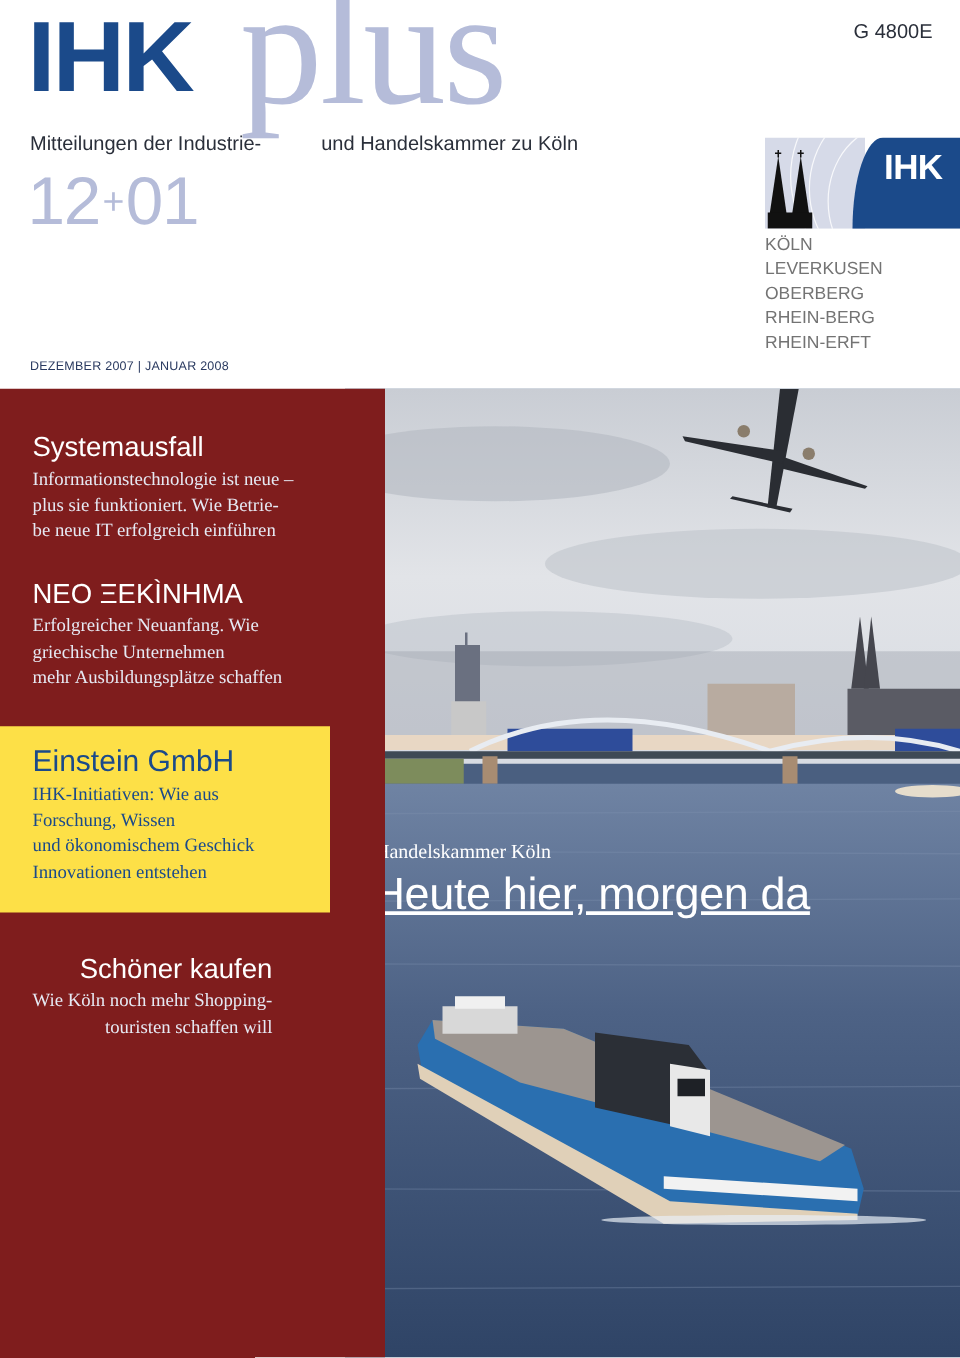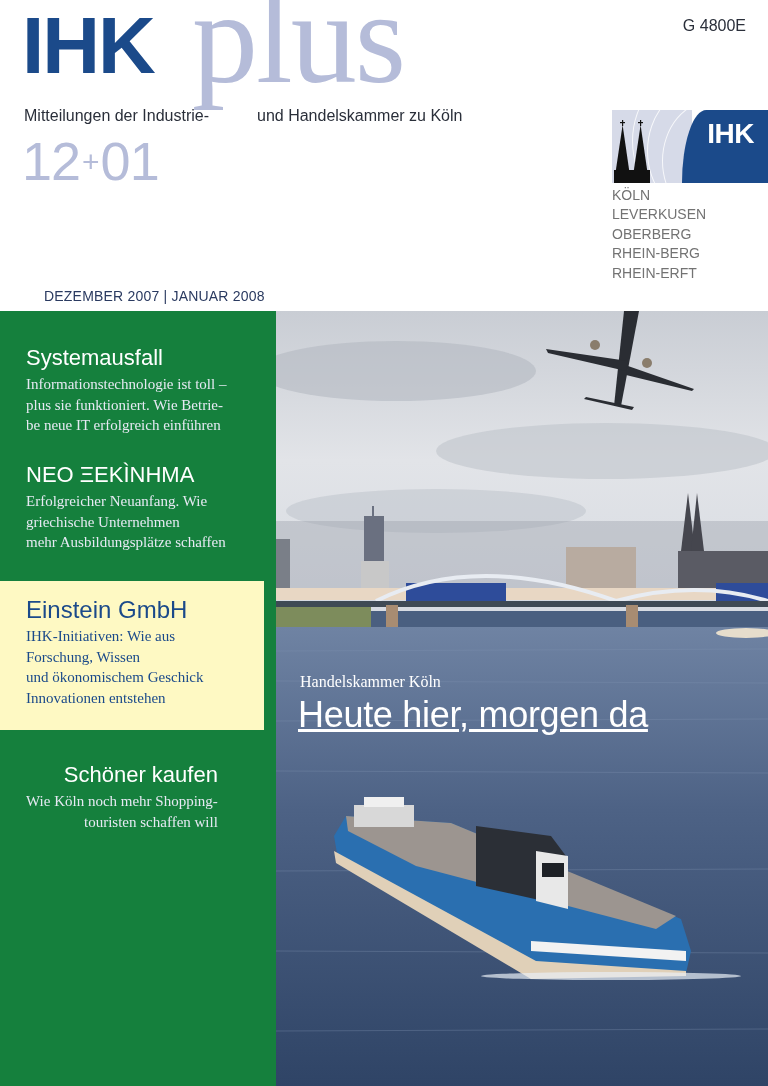--- a/index.html
+++ b/index.html
@@ -6,37 +6,37 @@
   body { width:768px; height:1086px; position:relative; overflow:hidden; background:#ffffff; font-family:"Liberation Sans", sans-serif; }
 
   
   .logo-ihk { position:absolute; left:22px; top:6px; font-family:"Liberation Sans", sans-serif; font-weight:bold; font-size:80px; letter-spacing:-2px; color:#1b4a8a; line-height:1; }
   .logo-plus { position:absolute; left:192px; top:-28px; font-family:"Liberation Serif", serif; font-size:132px; color:#b5bcd9; line-height:1; letter-spacing:-2px; }
   .subtitle { position:absolute; left:24px; top:107px; font-size:16px; color:#2a2f3a; white-space:nowrap; }
   .subtitle .gap { display:inline-block; width:48px; }
   .issue { position:absolute; left:22px; top:134px; font-size:54px; color:#b5bcd9; line-height:1; letter-spacing:-1px; }
   .issue .plus { font-size:30px; vertical-align:8px; margin:0 2px; }
   .postal { position:absolute; right:22px; top:17px; font-size:16px; color:#2a2f3a; }
-  .date-line { position:absolute; left:24px; top:288px; font-size:14px; color:#2a3a60; letter-spacing:0.2px;margin-left:20px; }
+  .date-line { position:absolute; left:24px; top:288px; font-size:10px; color:#2a3a60; letter-spacing:0.2px; }
 
   
   .ihk-badge { position:absolute; left:612px; top:110px; width:156px; height:73px; overflow:hidden; }
   .ihk-badge .left { position:absolute; left:0; top:0; width:80px; height:73px; background:#d6dae8; }
   .ihk-badge .right { position:absolute; left:70px; top:0; width:86px; height:73px; background:#1b4a8a; border-top-left-radius:60px 180px; }
   .ihk-badge .arc { position:absolute; border:1px solid rgba(255,255,255,0.8); border-radius:50%; }
   .ihk-badge .label { position:absolute; right:14px; top:8px; font-weight:bold; font-size:28px; color:#ffffff; letter-spacing:-0.5px; }
   .cathedral { position:absolute; left:2px; top:10px; }
   .regions { position:absolute; left:612px; top:186px; font-size:14px; color:#737373; line-height:19.4px; }
 
   
-  .sidebar { position:absolute; left:0; top:311px; width:276px; height:775px; background:#15803d; }
+  .sidebar { position:absolute; left:0; top:311px; width:276px; height:775px; background:#7f1d1d;padding-left:32px; }
   .article { position:absolute; left:26px; color:#ffffff; }
   .article h2 { margin:0; font-family:"Liberation Sans", sans-serif; font-weight:normal; font-size:22px; line-height:28px; }
   .article p { margin:2px 0 0 0; font-family:"Liberation Serif", serif; font-size:15px; line-height:20.5px; color:#e6e9f3; }
-  .highlight { position:absolute; left:0; top:581px; width:264px; height:149px; background:#fef9c3; }
+  .highlight { position:absolute; left:0; top:581px; width:264px; height:149px; background:#fde047; }
   .highlight .article { color:#1b4a8a; }
   .highlight .article p { color:#1b4a8a; }
 
   
   .photo { position:absolute; left:276px; top:311px; width:492px; height:775px; overflow:hidden; background:#4a5f80; }
   .photo svg { display:block; }
   .cover-kicker { position:absolute; left:300px; top:673px; font-family:"Liberation Serif", serif; font-size:16px; color:#ffffff; }
   .cover-headline { position:absolute; left:298px; top:694px; font-size:36px; color:#ffffff; letter-spacing:-0.3px; white-space:nowrap;text-decoration:underline; }
 </style>
 </head>
@@ -154,21 +154,21 @@
   </svg>
 </div>
 
 <div class="cover-kicker">Handelskammer Köln</div>
 <div class="cover-headline">Heute hier, morgen da</div>
 
 <div class="sidebar">
   <div class="article" style="top:33px;">
     <h2>Systemausfall</h2>
     <p>
-      <span>Informationstechnologie ist toll –</span><br>
+      <span>Informationstechnologie ist neue –</span><br>
       <span>plus sie funktioniert. Wie Betrie-</span><br>
       <span>be neue IT erfolgreich einführen</span>
     </p>
   </div>
   <div class="article" style="top:150px;">
     <h2>NEO ΞΕΚÌΝΗΜΑ</h2>
     <p>
       <span>Erfolgreicher Neuanfang. Wie</span><br>
       <span>griechische Unternehmen</span><br>
       <span>mehr Ausbildungsplätze schaffen</span>

